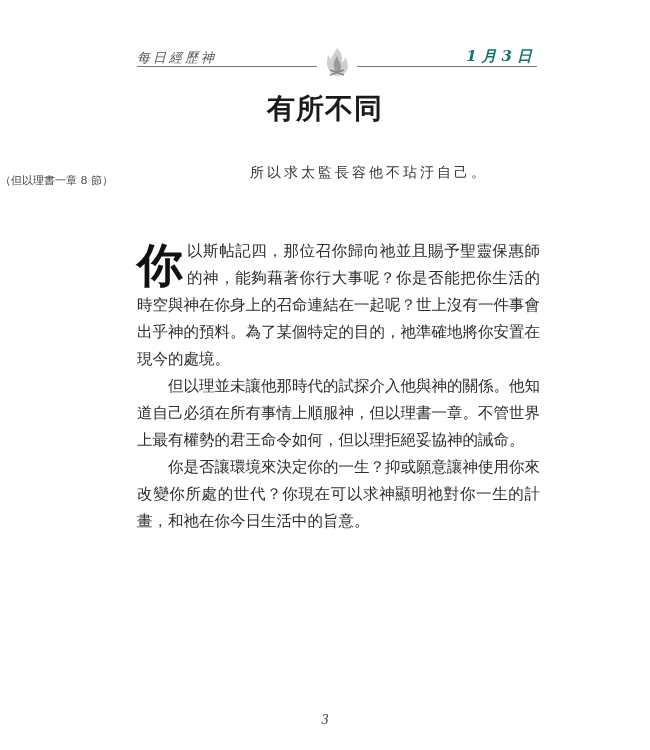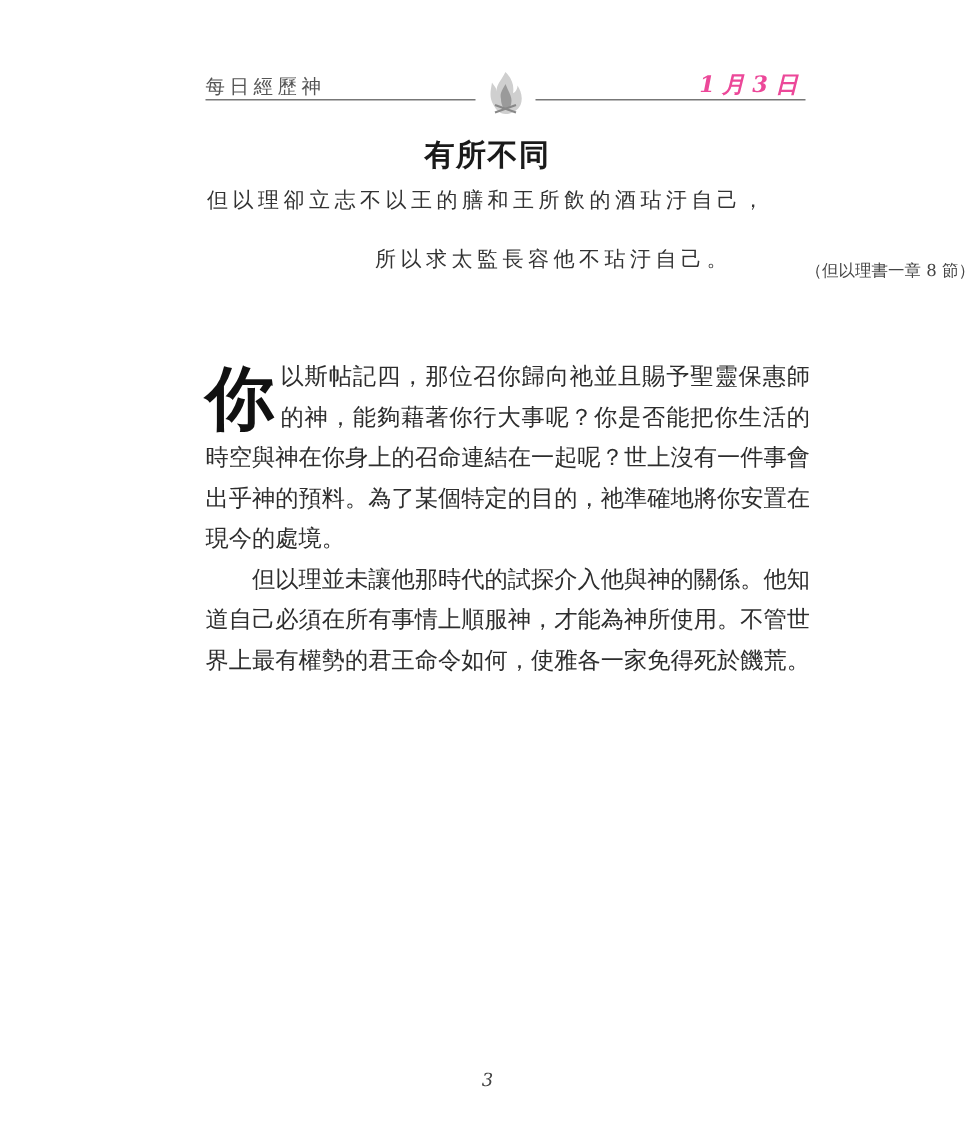--- a/index.html
+++ b/index.html
@@ -26,32 +26,33 @@
     left: 137px;
     top: 46px;
     width: 400px;
     height: 30px;
   }
   .header-left {
     position: absolute;
     left: 0;
     top: 3px;
     font-size: 13px;
+    font-style: italic;
     letter-spacing: 3px;
     color: #555;
   }
   .header-right {
     position: absolute;
     right: 0;
     top: 1px;
     font-size: 15px;
     font-style: italic;
     font-weight: bold;
     letter-spacing: 5px;
-    color: #ec4899;
+    color: #0f766e;
   }
   .header-rule-left {
     position: absolute;
     left: 0;
     top: 20px;
     width: 180px;
     height: 0;
     border-top: 1.5px solid #777;
   }
   .header-rule-right {
@@ -68,42 +69,42 @@
     top: 0px;
     width: 30px;
     height: 32px;
   }
   .title {
     position: absolute;
     left: 0;
     width: 650px;
     top: 90px;
     text-align: center;
-    font-size: 20px;
+    font-size: 28px;
     font-weight: bold;
     color: #1a1a1a;
     letter-spacing: 1px;
   }
   .verse {
     position: absolute;
     left: 0;
     width: 650px;
     text-align: center;
     font-size: 14px;
     letter-spacing: 3px;
     color: #333;
   }
   .verse.l1 { top: 125px; }
   .verse.l2 { top: 164px; margin-left: 44px; }
   .verse-ref {
     position: absolute;
     left: 0;
     width: 650px;
     top: 173px;
-    text-align: right;
+    text-align: left;
     font-size: 11px;
     color: #444;
   }
   .body-text {
     position: absolute;
     left: 137px;
     top: 238px;
     width: 403px;
     font-size: 15.5px;
     line-height: 27px;
@@ -148,25 +149,25 @@
     <svg class="flame" viewBox="0 0 30 32">
       <path d="M15 2 C12 8 9 10 9 15 C9 12 7 11 6 9 C5 15 4 19 7 24 C9 28 12 30 15 30 C19 30 23 28 25 24 C27 19 25 14 23 11 C23 14 21 16 20 16 C21 11 19 6 15 2 Z" fill="#cfcfcf"></path>
       <path d="M15 10 C13 14 11 16 12 20 C12 24 14 27 15 27 C18 27 19 24 19 21 C19 18 17 15 15 10 Z" fill="#9a9a9a"></path>
       <path d="M8 29 L22 24 M8 24 L22 29" stroke="#888" stroke-width="1.5"></path>
     </svg>
     <div class="header-rule-right"></div>
     <span class="header-right">1月3日</span>
   </div>
 
   <div class="title">有所不同</div>
-  <div class="verse l1">但以理卻立志不以王的膳和王所飲的酒玷汙自己，</div>
   <div class="verse l2">所以求太監長容他不玷汙自己。</div>
   <div class="verse-ref">（但以理書一章 8 節）</div>
 
   <div class="body-text">
     <p class="para first">
       <span class="dropcap">你</span><span>以斯帖記四，那位召你歸向祂並且賜予聖靈保惠師的神，能夠藉著你行大事呢？你是否能把你生活的時空與神在你身上的召命連結在一起呢？世上沒有一件事會出乎神的預料。為了某個特定的目的，祂準確地將你安置在現今的處境。</span>
     </p>
-    <p class="para">但以理並未讓他那時代的試探介入他與神的關係。他知道自己必須在所有事情上順服神，才能為神所使用。不管世界上最有權勢的君王命令如何，使雅各一家免得死於饑荒。</p>
+    <p class="para">但以理並未讓他那時代的試探介入他與神的關係。他知道自己必須在所有事情上順服神，但以理書一章。不管世界上最有權勢的君王命令如何，但以理拒絕妥協神的誡命。</p>
+    <p class="para">你是否讓環境來決定你的一生？抑或願意讓神使用你來改變你所處的世代？你現在可以求神顯明祂對你一生的計畫，和祂在你今日生活中的旨意。</p>
   </div>
 
   <div class="page-number">3</div>
 </div>
 
 </body></html>

